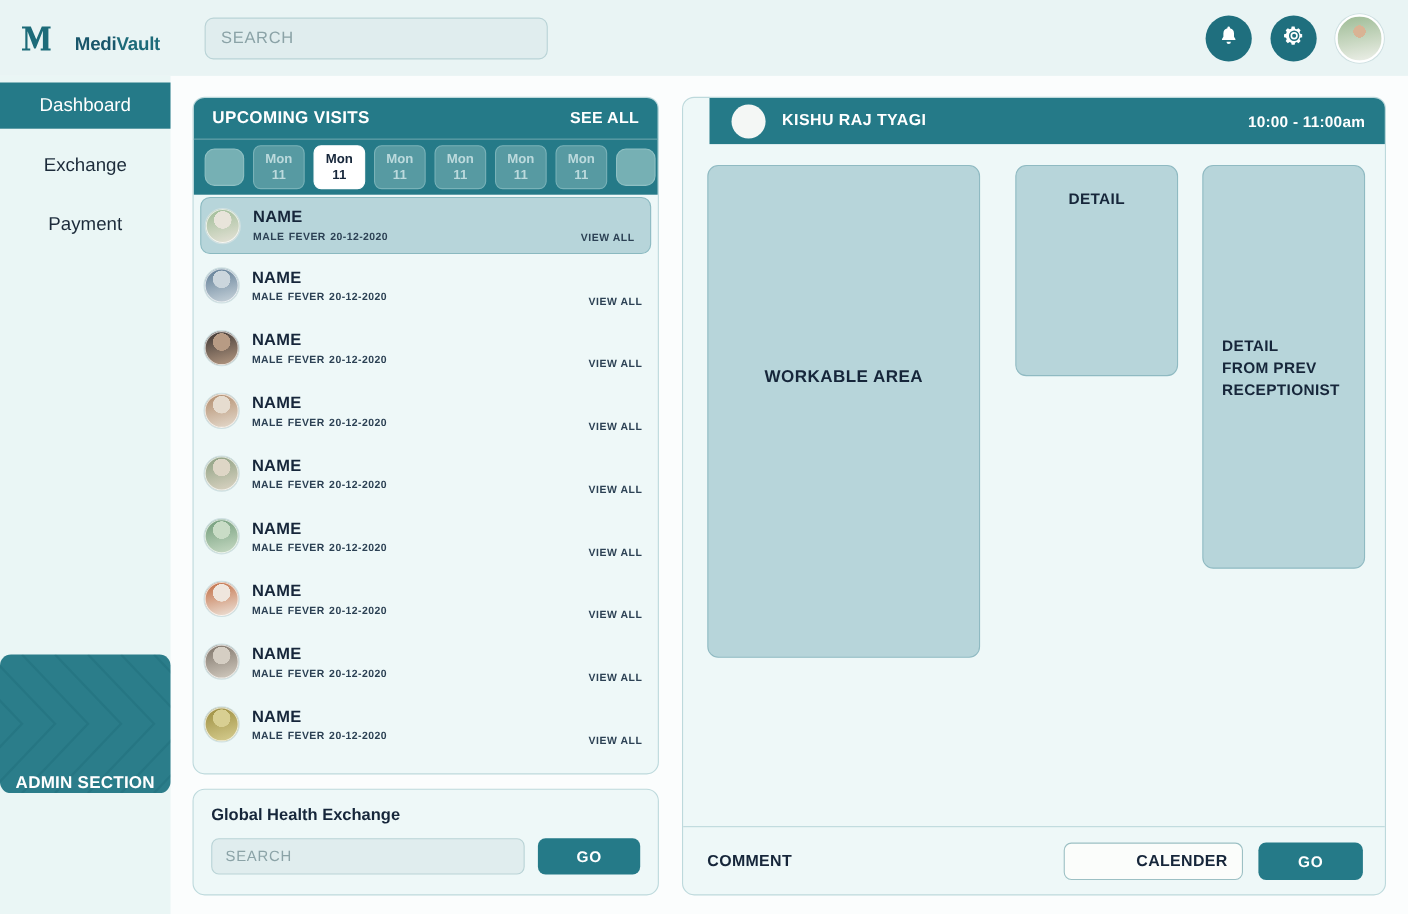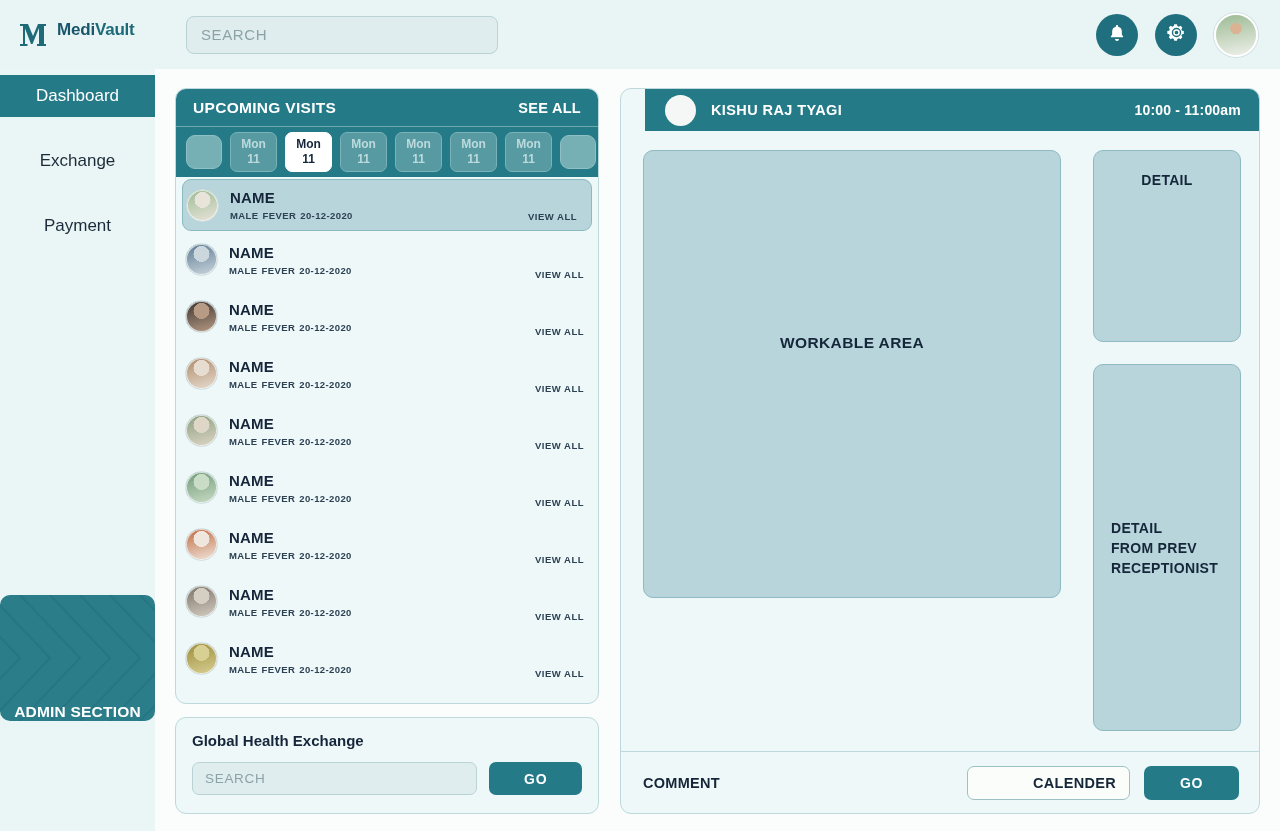--- a/index.html
+++ b/index.html
@@ -9,21 +9,21 @@
     background: #fbfdfd;
     overflow: hidden;
   }
 
   
   .topbar {
     position: absolute; left: 0; top: 0; width: 1280px; height: 69px;
     background: #e9f4f4;
     display: flex; align-items: center;
   }
-  .logo-wrap { display: flex; align-items: flex-start; gap: 9px; margin-left: 18px; width: 137px; }
+  .logo-wrap { display: flex; align-items: flex-end; gap: 20px; margin-left: 18px; width: 137px; }
   .logo-mark { width: 30px; height: 30px; display: block; }
   .logo-text { font-size: 17px; font-weight: bold; color: #19566b; letter-spacing: -0.2px; }
   .logo-text .b { color: #1d6b79; }
 
   .top-search {
     margin-left: 31px; width: 312px; height: 38px;
     background: #e0edee; border: 1px solid #b9d3d6; border-radius: 8px;
     display: flex; align-items: center; padding: 0 14px;
     font-size: 15px; color: #8ba3a7; letter-spacing: 0.6px;
   }
@@ -41,21 +41,21 @@
     box-shadow: 0 0 0 1px #cfe0e2;
   }
 
   
   .sidebar {
     position: absolute; left: 0; top: 69px; width: 155px; height: 762px;
     background: #eaf6f5;
   }
   .nav-item {
     height: 42px; display: flex; align-items: center; justify-content: center;
-    font-size: 17px; color: #1c2b3a; margin-bottom: 17px;
+    font-size: 17px; color: #1c2b3a; margin-bottom: 6px;
   }
   .nav-item.active { background: #257a88; color: #ffffff; }
   .nav-sp { height: 6px; }
 
   .admin-card {
     position: absolute; left: 0; top: 526px; width: 155px; height: 126px;
     background: #2b7d8a; border-radius: 10px;
     display: flex; align-items: flex-end; justify-content: center;
     overflow: hidden;
   }
@@ -155,21 +155,21 @@
   .patient-name { margin-left: 15px; color: #fff; font-size: 14.5px; font-weight: bold; letter-spacing: 0.4px; }
   .patient-time { margin-left: auto; color: #fff; font-size: 14px; font-weight: bold; letter-spacing: 0.2px; }
 
   .work-body { display: flex; gap: 22px; padding: 19px 18px 0 22px; height: 649px; }
   .workable {
     width: 430px; height: 448px; background: #b7d5da;
     border: 1px solid #8fbac2; border-radius: 10px;
     display: flex; align-items: center; justify-content: center;
   }
   .workable-label { font-size: 15.5px; font-weight: bold; color: #16263a; letter-spacing: 0.4px; margin-top: -62px; }
-  .detail-col { display: flex; flex-direction: column; gap: 22px; padding-left: 10px; }
+  .detail-col { display: flex; gap: 22px; padding-left: 10px; }
   .detail-box {
     width: 148px; background: #b7d5da; border: 1px solid #8fbac2; border-radius: 10px;
   }
   .detail-top { height: 192px; display: flex; align-items: flex-start; justify-content: center; padding-top: 19px; }
   .detail-bot { height: 367px; display: flex; align-items: center; padding-left: 17px; }
   .detail-label { font-size: 14px; font-weight: bold; color: #16263a; letter-spacing: 0.3px; line-height: 20px; }
 
   .comment-bar {
     position: absolute; left: 0; bottom: 0; width: 638px; height: 62px;
     border-top: 1px solid #bdd9dc;

